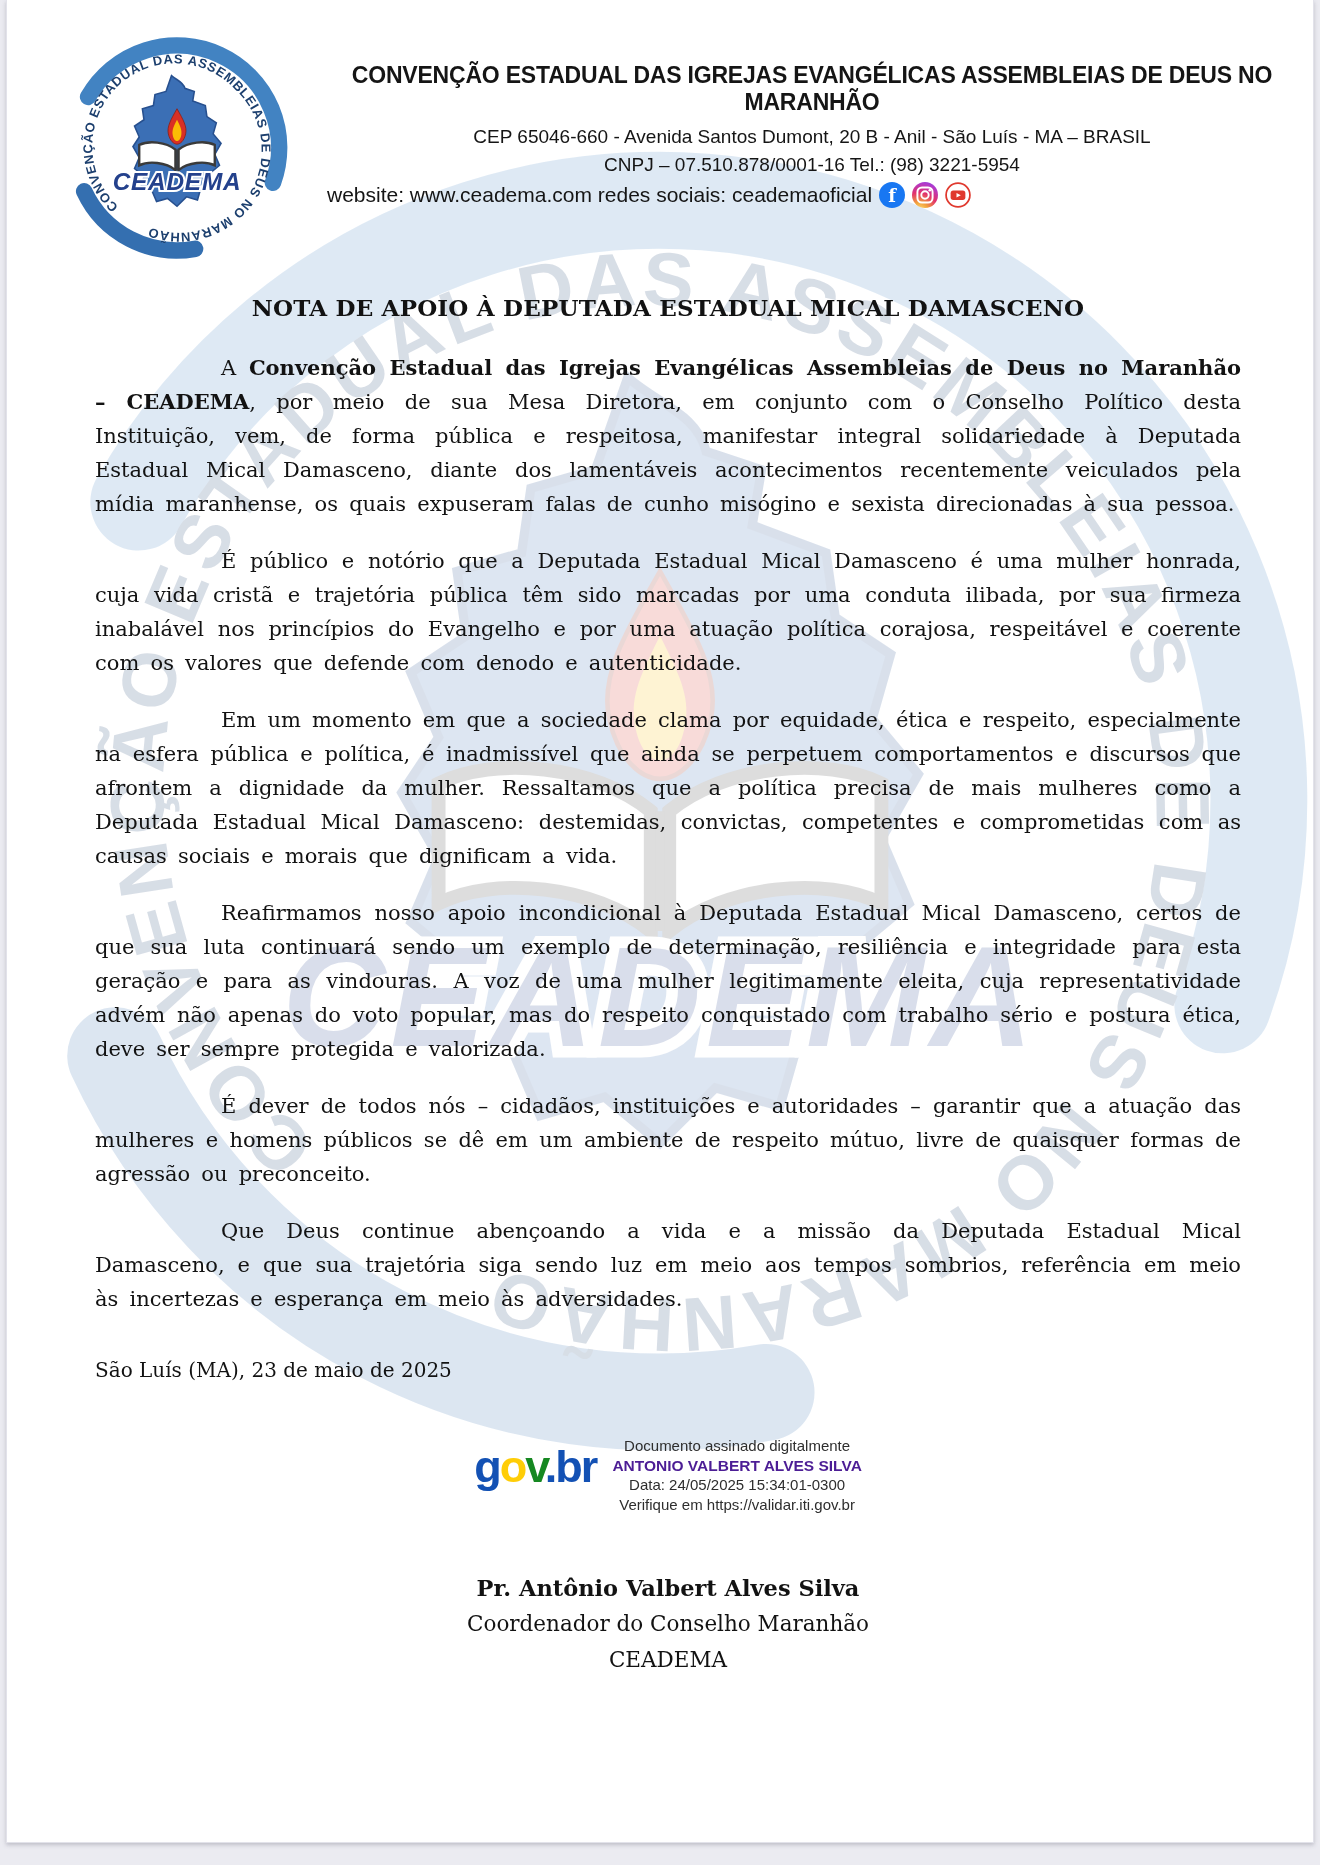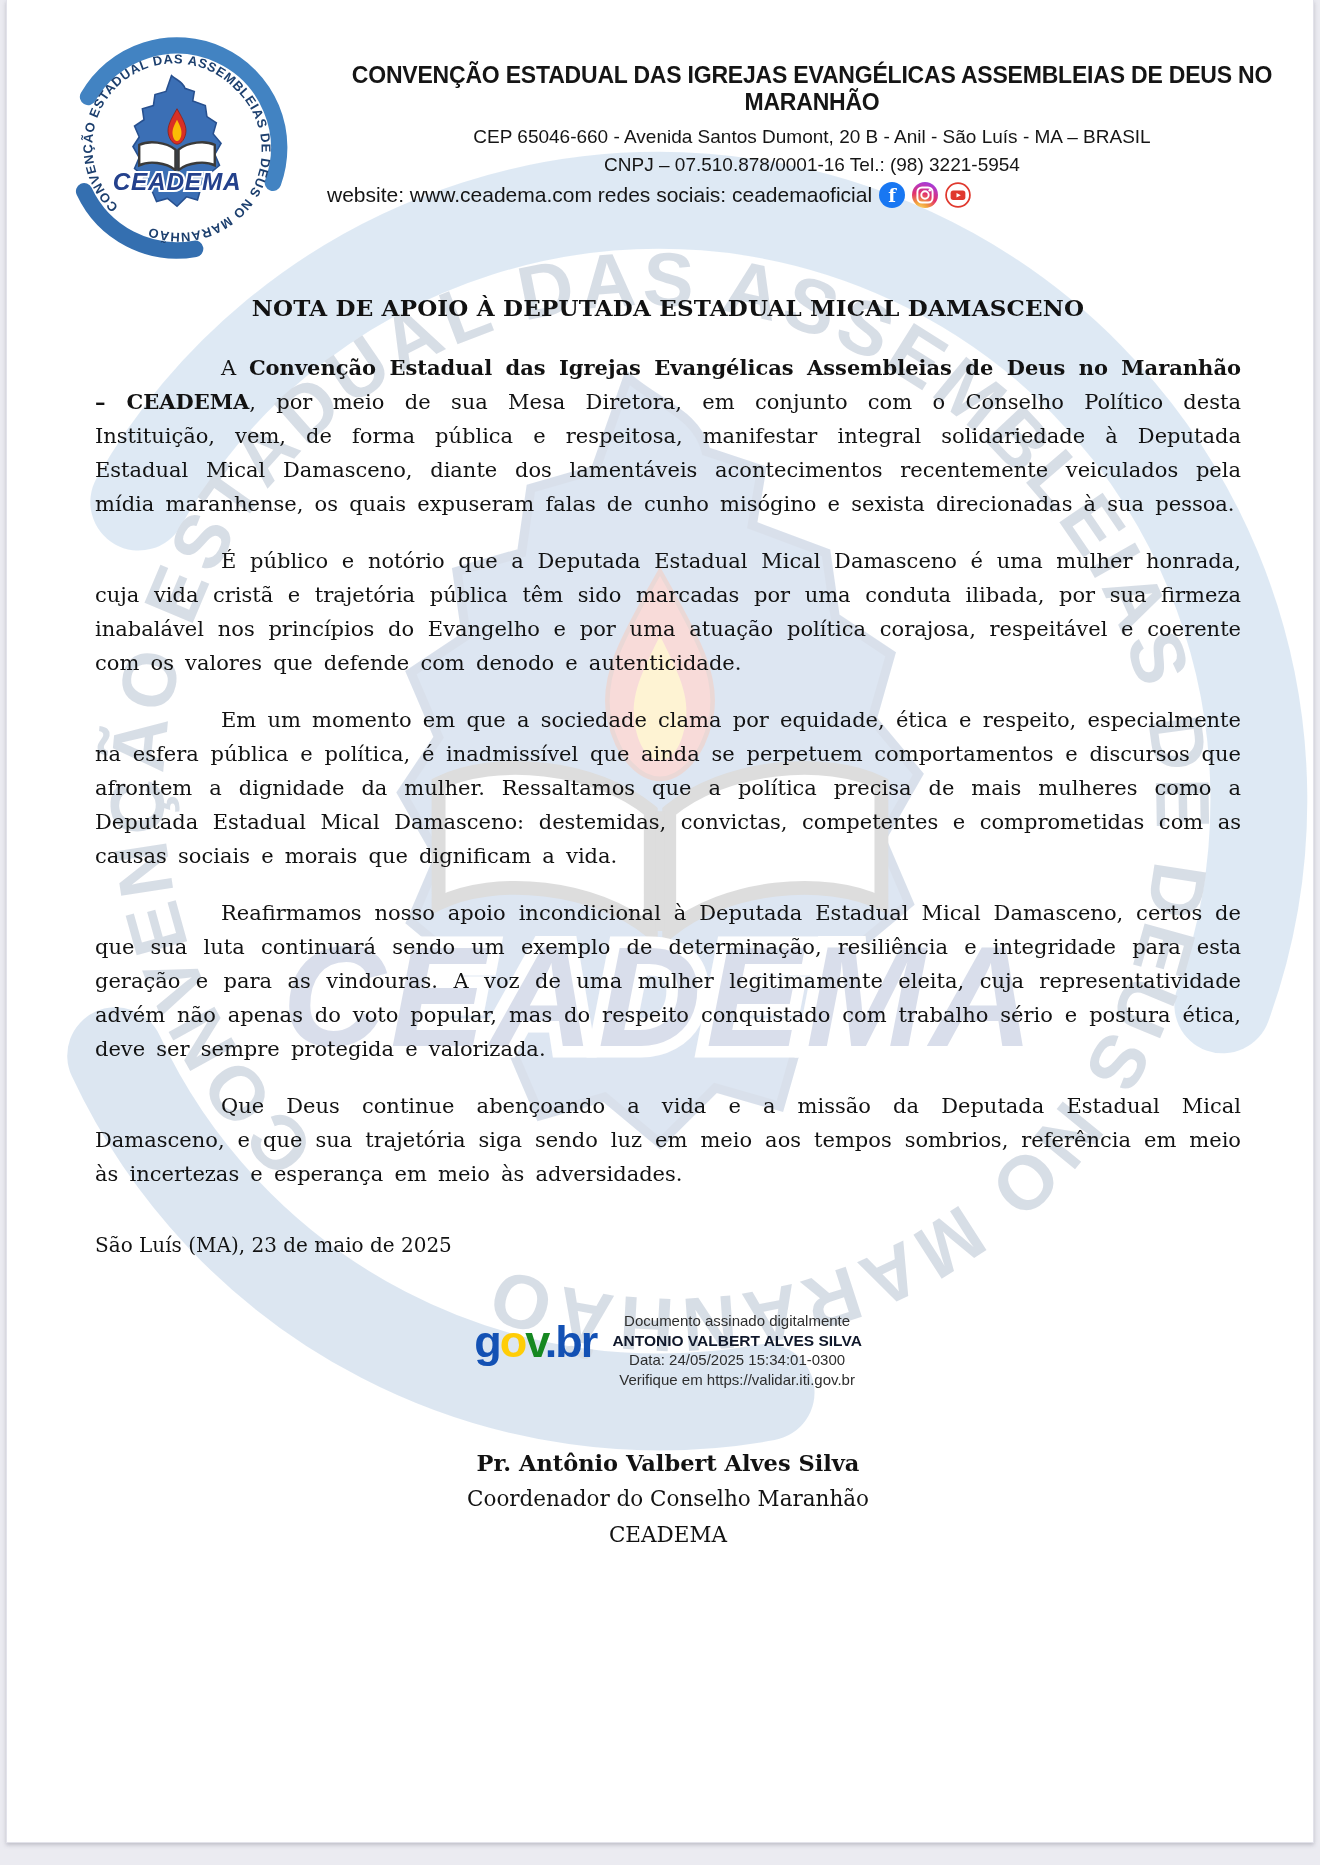--- a/index.html
+++ b/index.html
@@ -47,21 +47,21 @@
   }
   .dateline{text-align:left;font-size:20px;margin-top:42px;}
   
   .stamp{margin-top:48px;display:flex;justify-content:center;align-items:flex-start;gap:16px;
          font-family:"Liberation Sans","DejaVu Sans",sans-serif;}
   .govbr{font-size:45px;font-weight:bold;letter-spacing:-2px;line-height:74px;white-space:nowrap;}
   .govbr .g,.govbr .br{color:#1351b4;}
   .govbr .o{color:#ffcd07;}
   .govbr .v{color:#168821;}
   .stamp-lines{text-align:center;font-size:15px;line-height:19.5px;color:#2e2e2e;padding-top:6px;}
-  .stamp-lines .signer{font-weight:bold;font-size:15.5px;color:#0f172a;}
+  .stamp-lines .signer{font-weight:bold;font-size:15.5px;color:#4c1d95;}
   
   .footer-sign{margin-top:56px;text-align:center;line-height:36px;}
   .footer-sign .name{font-weight:bold;font-size:22.5px;}
   .footer-sign .role,.footer-sign .org{font-size:21.5px;}
 </style>
 </head>
 <body>
 
 <svg width="0" height="0" style="position:absolute" aria-hidden="true">
   <defs>
@@ -122,20 +122,21 @@
     </div>
 
     <div class="doc">
       <h1 class="doc-title">NOTA DE APOIO À DEPUTADA ESTADUAL MICAL DAMASCENO</h1>
 
       <p class="para"><span>A </span><strong>Convenção Estadual das Igrejas Evangélicas Assembleias de Deus no Maranhão – CEADEMA</strong><span>, por meio de sua Mesa Diretora, em conjunto com o Conselho Político desta Instituição, vem, de forma pública e respeitosa, manifestar integral solidariedade à Deputada Estadual Mical Damasceno, diante dos lamentáveis acontecimentos recentemente veiculados pela mídia maranhense, os quais expuseram falas de cunho misógino e sexista direcionadas à sua pessoa.</span></p>
 
       <p class="para">É público e notório que a Deputada Estadual Mical Damasceno é uma mulher honrada, cuja vida cristã e trajetória pública têm sido marcadas por uma conduta ilibada, por sua firmeza inabalável nos princípios do Evangelho e por uma atuação política corajosa, respeitável e coerente com os valores que defende com denodo e autenticidade.</p>
       <p class="para">Em um momento em que a sociedade clama por equidade, ética e respeito, especialmente na esfera pública e política, é inadmissível que ainda se perpetuem comportamentos e discursos que afrontem a dignidade da mulher. Ressaltamos que a política precisa de mais mulheres como a Deputada Estadual Mical Damasceno: destemidas, convictas, competentes e comprometidas com as causas sociais e morais que dignificam a vida.</p>
       <p class="para">Reafirmamos nosso apoio incondicional à Deputada Estadual Mical Damasceno, certos de que sua luta continuará sendo um exemplo de determinação, resiliência e integridade para esta geração e para as vindouras. A voz de uma mulher legitimamente eleita, cuja representatividade advém não apenas do voto popular, mas do respeito conquistado com trabalho sério e postura ética, deve ser sempre protegida e valorizada.</p>
+      <p class="para">É dever de todos nós – cidadãos, instituições e autoridades – garantir que a atuação das mulheres e homens públicos se dê em um ambiente de respeito mútuo, livre de quaisquer formas de agressão ou preconceito.</p>
       <p class="para">Que Deus continue abençoando a vida e a missão da Deputada Estadual Mical Damasceno, e que sua trajetória siga sendo luz em meio aos tempos sombrios, referência em meio às incertezas e esperança em meio às adversidades.</p>
 
       <div class="dateline">São Luís (MA), 23 de maio de 2025</div>
 
       <div class="stamp">
         <div class="govbr"><span class="g">g</span><span class="o">o</span><span class="v">v</span><span class="br">.br</span></div>
         <div class="stamp-lines">
           <div>Documento assinado digitalmente</div>
           <div class="signer">ANTONIO VALBERT ALVES SILVA</div>
           <div>Data: 24/05/2025 15:34:01-0300</div>

